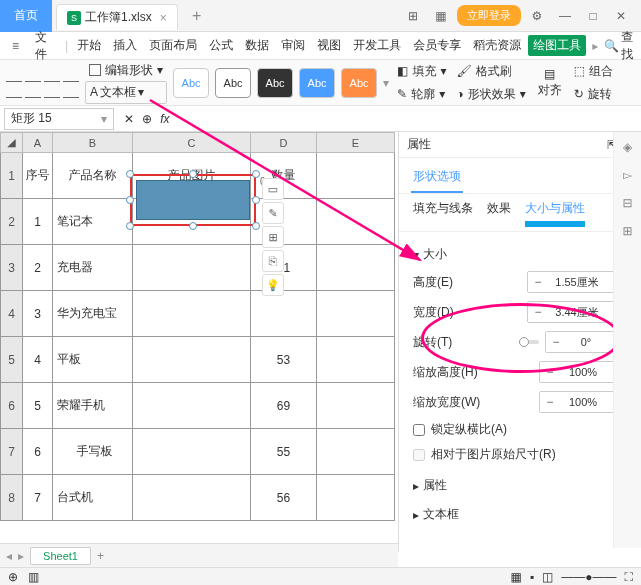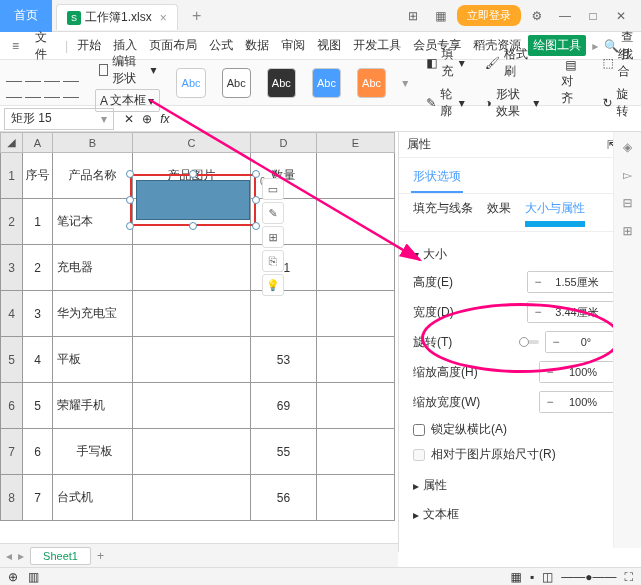--- a/index.html
+++ b/index.html
@@ -12,21 +12,21 @@
 .titlebar-right{margin-left:auto;display:flex;align-items:center;gap:4px;padding-right:8px}
 .tb-icon{width:24px;height:24px;display:flex;align-items:center;justify-content:center;color:#666}
 .login-btn{background:#ffa726;color:#fff;border-radius:8px;padding:3px 10px;font-size:11px}
 .menubar{height:28px;display:flex;align-items:center;gap:2px;padding:0 6px;border-bottom:1px solid #e5e5e5;background:#fff}
 .menu-hamburger{padding:2px 6px;color:#666}
 .menu-file{padding:2px 8px}
 .menu-item{padding:2px 5px;font-size:12px;white-space:nowrap}
 .menu-item.active{background:#0d9e5b;color:#fff;border-radius:2px}
 .menu-sep{color:#ccc;margin:0 2px}
 .search-box{margin-left:auto;display:flex;align-items:center;gap:2px;color:#888;font-size:11px}
-.toolbar{height:46px;display:flex;align-items:center;padding:4px 6px;gap:16px;border-bottom:1px solid #e5e5e5;background:#fafafa}
+.toolbar{height:46px;display:flex;align-items:center;padding:4px 6px;gap:6px;border-bottom:1px solid #e5e5e5;background:#fafafa}
 .tool-group{display:flex;flex-direction:column;gap:2px}
 .tool-row{display:flex;gap:3px;align-items:center}
 .line-tool{width:16px;height:14px;border-bottom:1px solid #666}
 .shape-pick{display:flex;align-items:center;gap:4px;padding:0 4px}
 .shape-sq{width:12px;height:12px;border:1px solid #666}
 .textbox-btn{display:flex;align-items:center;gap:2px;border:1px solid #ccc;padding:2px 4px;border-radius:2px}
 .abc-box{width:36px;height:30px;border:1px solid #ccc;border-radius:4px;display:flex;align-items:center;justify-content:center;font-size:11px}
 .abc1{background:#fff;color:#4a9eff}
 .abc2{background:#fff;color:#333;border-color:#999}
 .abc3{background:#333;color:#fff}

